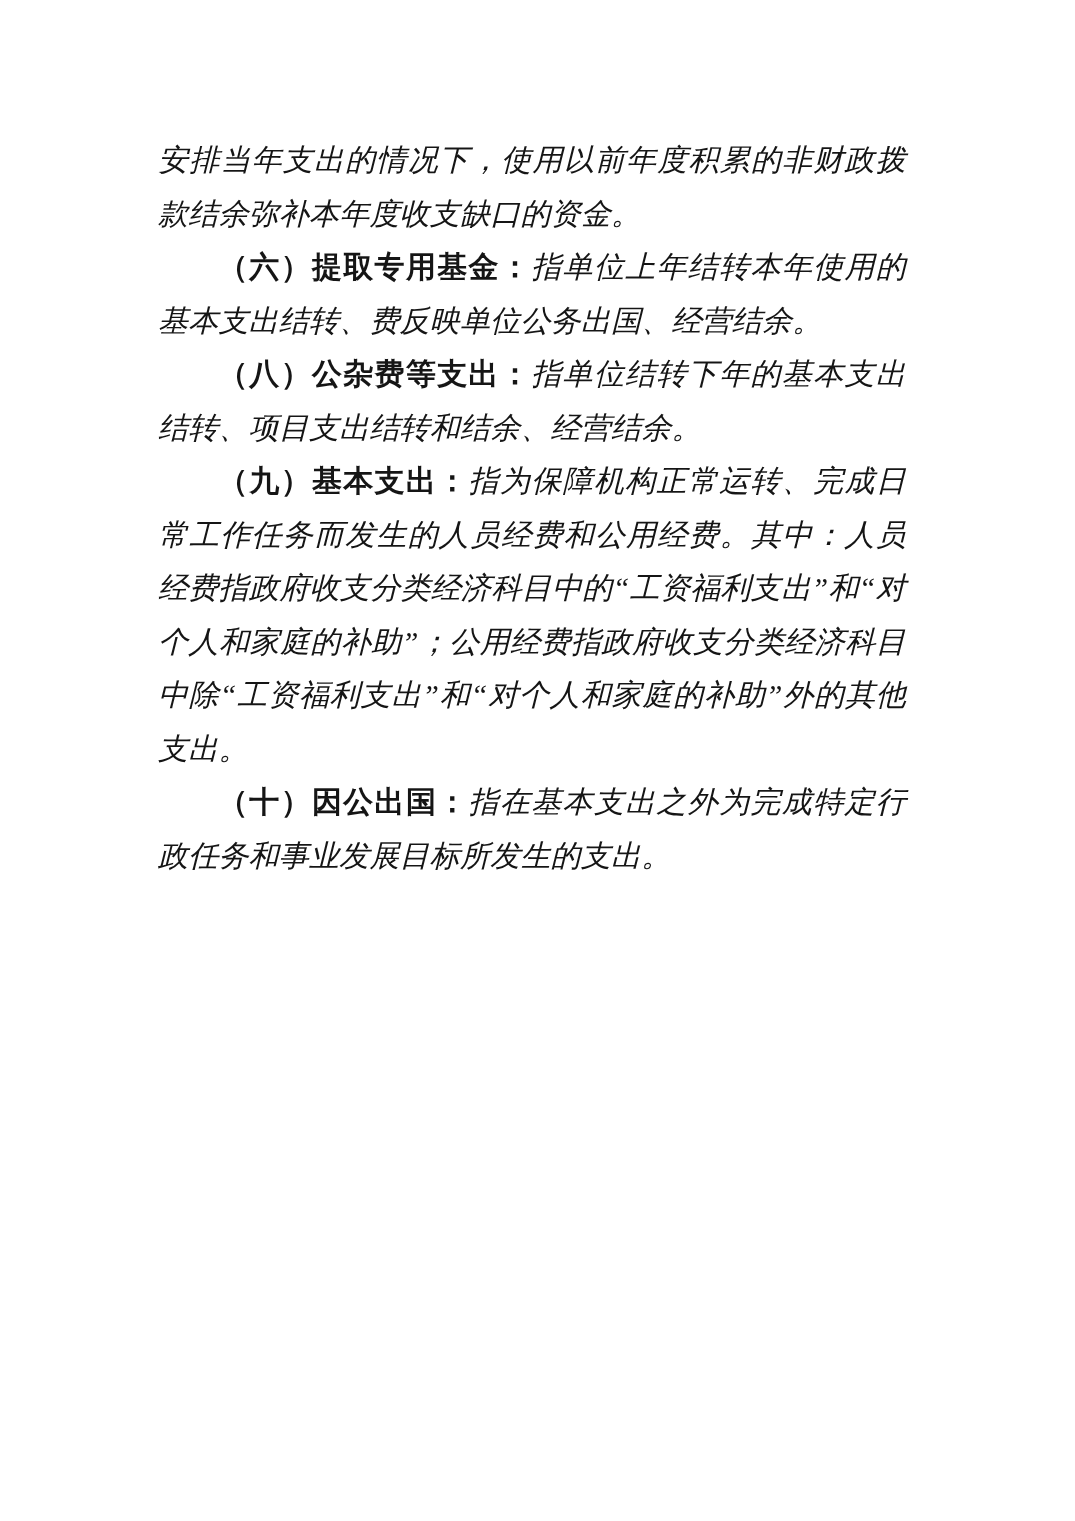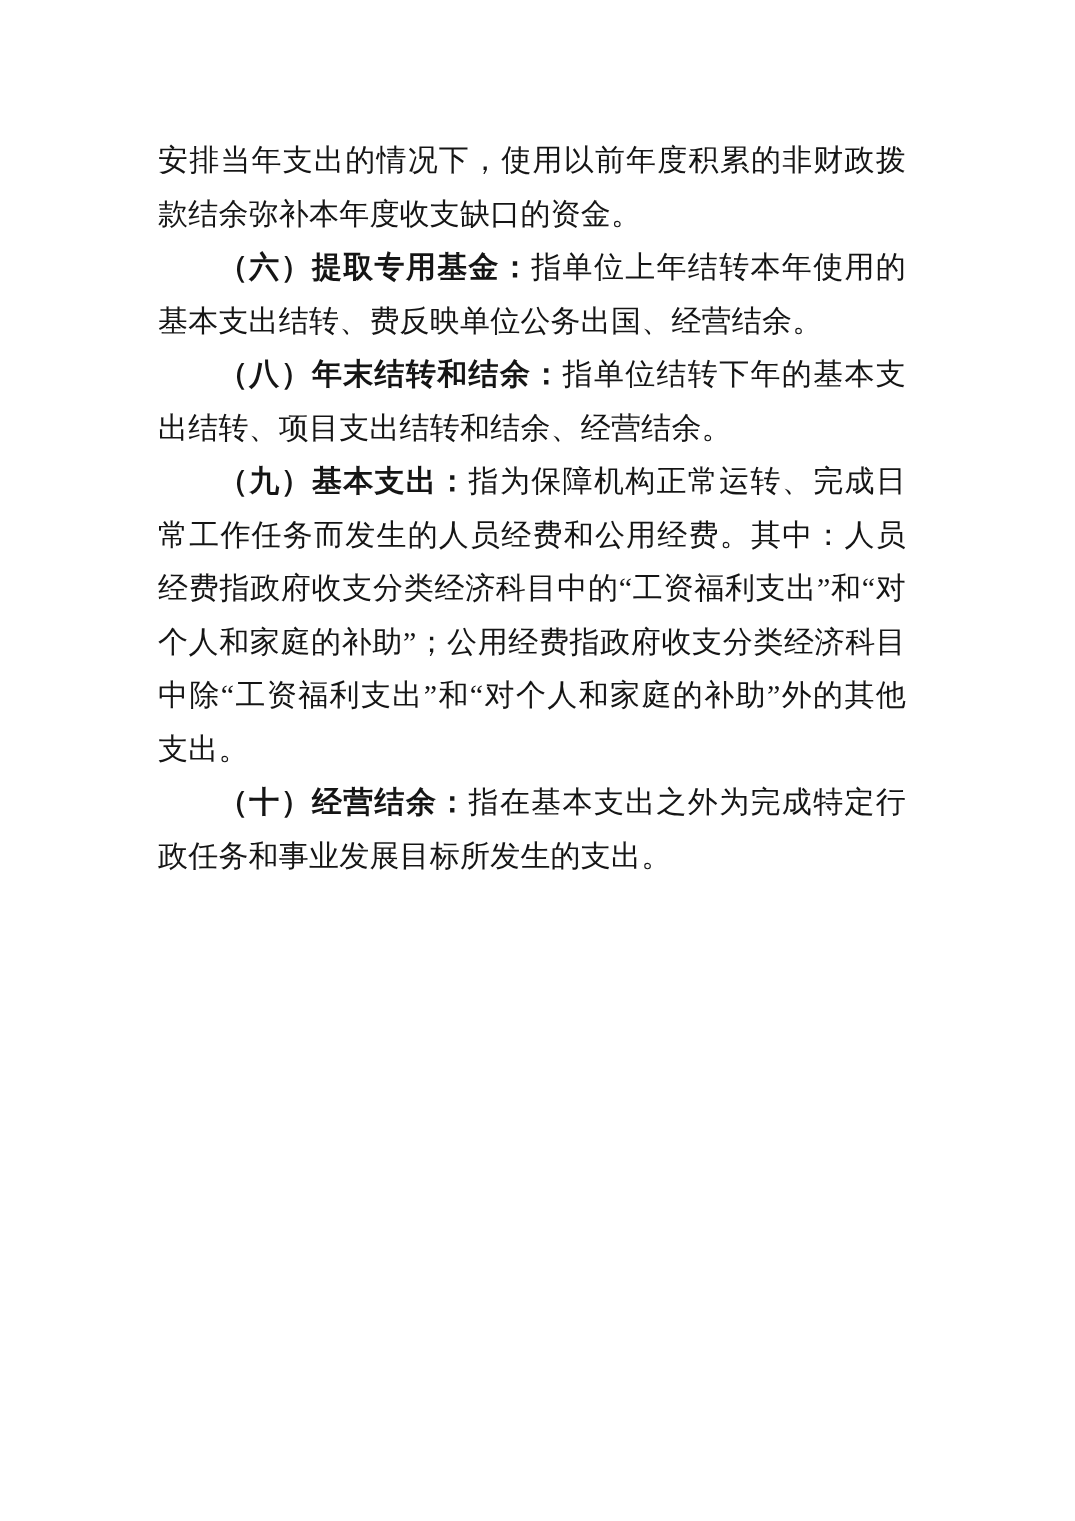--- a/index.html
+++ b/index.html
@@ -33,26 +33,27 @@
     text-indent: 2em;
   }
   .doc-content p.para.no-indent {
     text-indent: 0;
   }
   .term {
     font-weight: bold;
   }
   .body-text {
     font-weight: normal;
+    font-style: italic;
   }
 </style>
 </head>
 <body>
 
 <div class="page">
   <div class="doc-content" id="doc-content">
       <p class="para no-indent"><span class="body-text">安排当年支出的情况下，使用以前年度积累的非财政拨款结余弥补本年度收支缺口的资金。</span></p>
       <p class="para"><span class="term">（六）提取专用基金：</span><span class="body-text">指单位上年结转本年使用的基本支出结转、费反映单位公务出国、经营结余。</span></p>
-      <p class="para"><span class="term">（八）年末结转和结余：</span><span class="body-text">指单位结转下年的基本支出结转、项目支出结转和结余、经营结余。</span></p>
+      <p class="para"><span class="term">（八）公杂费等支出：</span><span class="body-text">指单位结转下年的基本支出结转、项目支出结转和结余、经营结余。</span></p>
       <p class="para"><span class="term">（九）基本支出：</span><span class="body-text">指为保障机构正常运转、完成日常工作任务而发生的人员经费和公用经费。其中：人员经费指政府收支分类经济科目中的“工资福利支出”和“对个人和家庭的补助”；公用经费指政府收支分类经济科目中除“工资福利支出”和“对个人和家庭的补助”外的其他支出。</span></p>
-      <p class="para"><span class="term">（十）经营结余：</span><span class="body-text">指在基本支出之外为完成特定行政任务和事业发展目标所发生的支出。</span></p>
+      <p class="para"><span class="term">（十）因公出国：</span><span class="body-text">指在基本支出之外为完成特定行政任务和事业发展目标所发生的支出。</span></p>
     </div>
 </div>
 
 </body></html>

